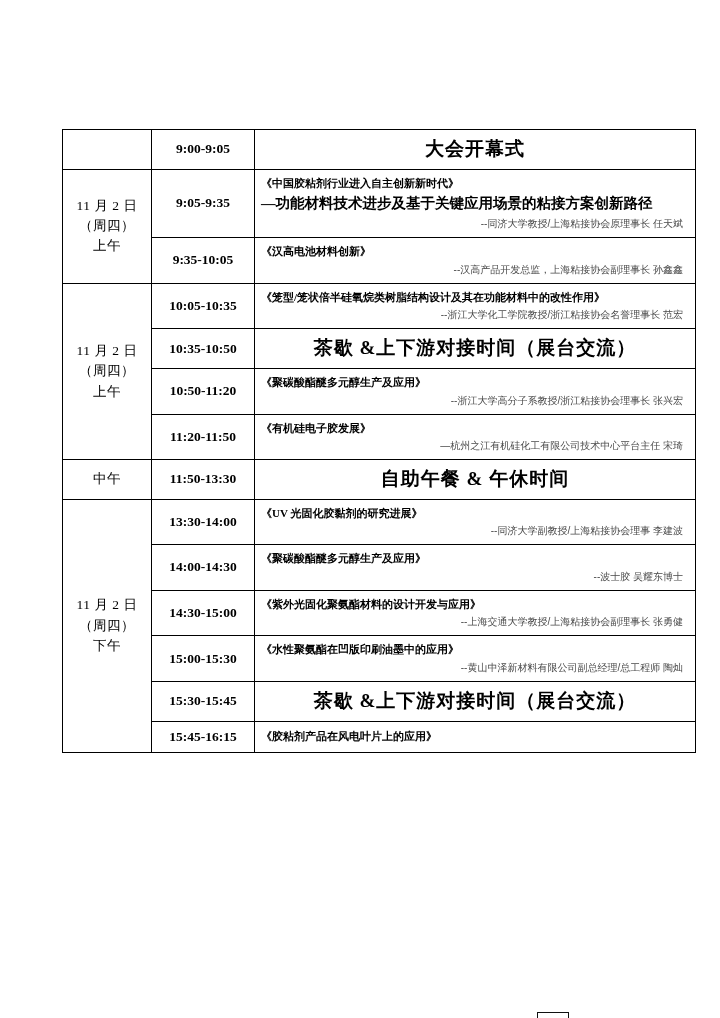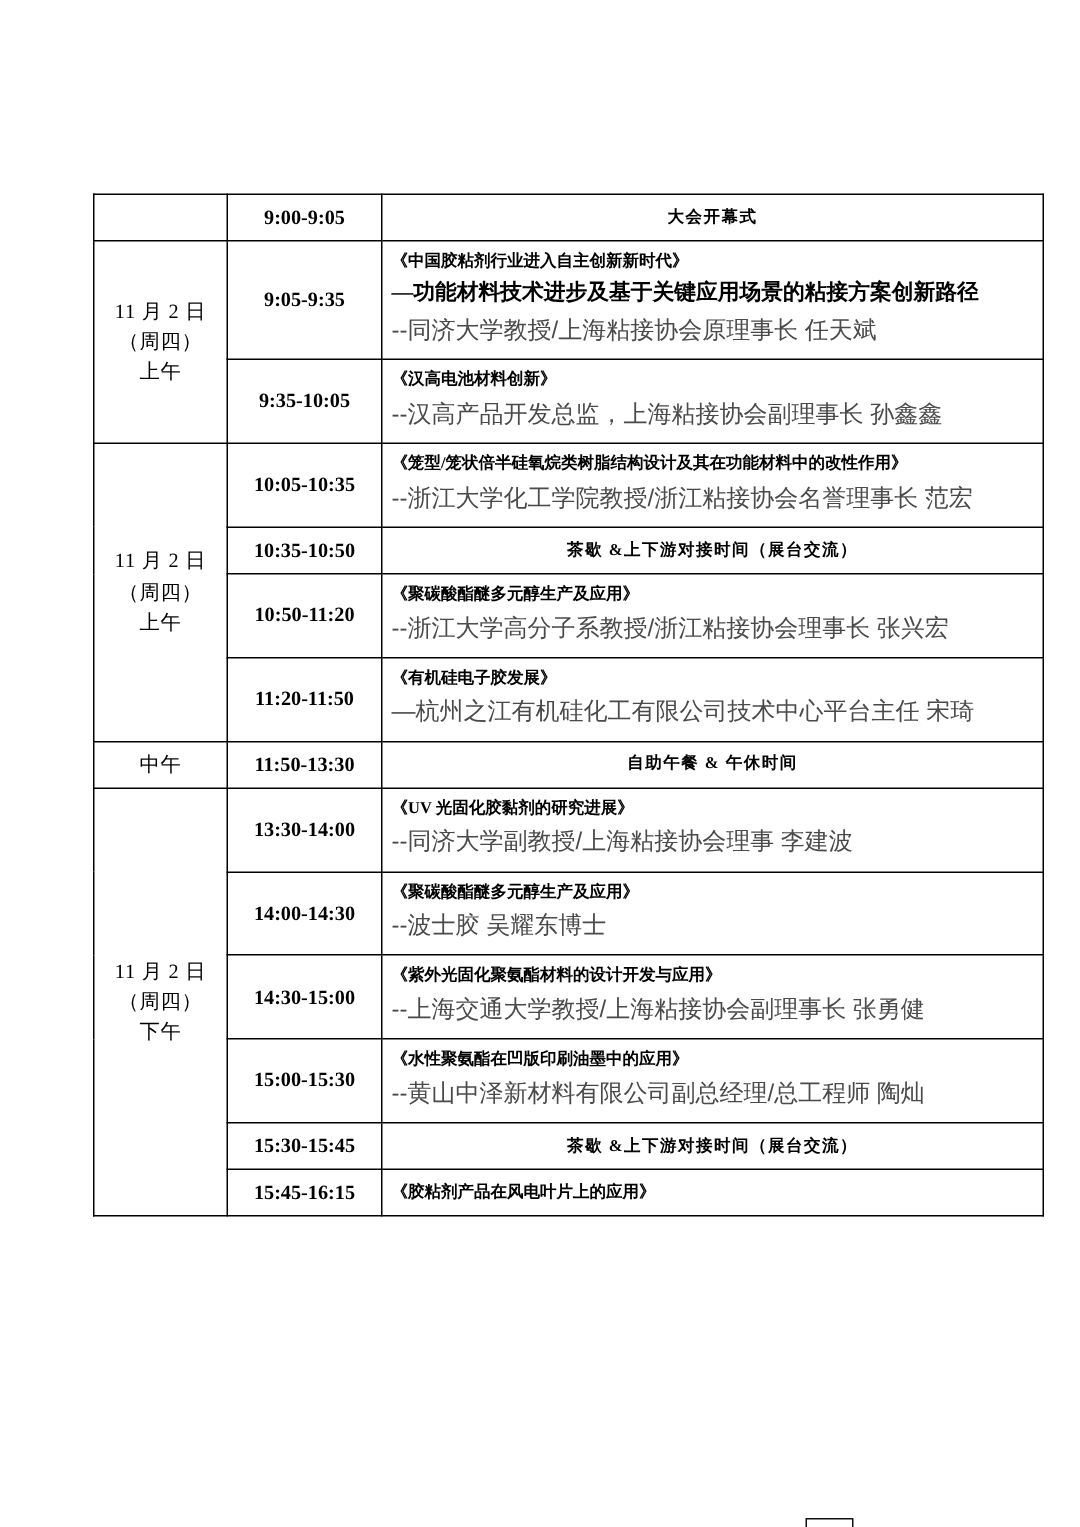--- a/index.html
+++ b/index.html
@@ -63,30 +63,31 @@
     padding: 6px 10px 6px 10px;
   }
   .title {
     font-weight: bold;
     font-size: 11px;
     display: block;
     line-height: 1.6;
   }
   .speaker {
     display: block;
-    font-size: 16px;
+    text-align: right;
+    font-size: 10px;
     color: #4a4a4a;
     line-height: 1.7;
     padding-right: 6px;
     font-family: "Liberation Sans", "DejaVu Sans", sans-serif;
   }
   .centered {
     text-align: center;
     font-weight: bold;
-    font-size: 11px;
+    font-size: 19px;
     display: block;
     letter-spacing: 1px;
   }
   .sub {
     display: block;
     font-weight: bold;
     font-size: 14.5px;
     line-height: 1.6;
   }
   .footer {

